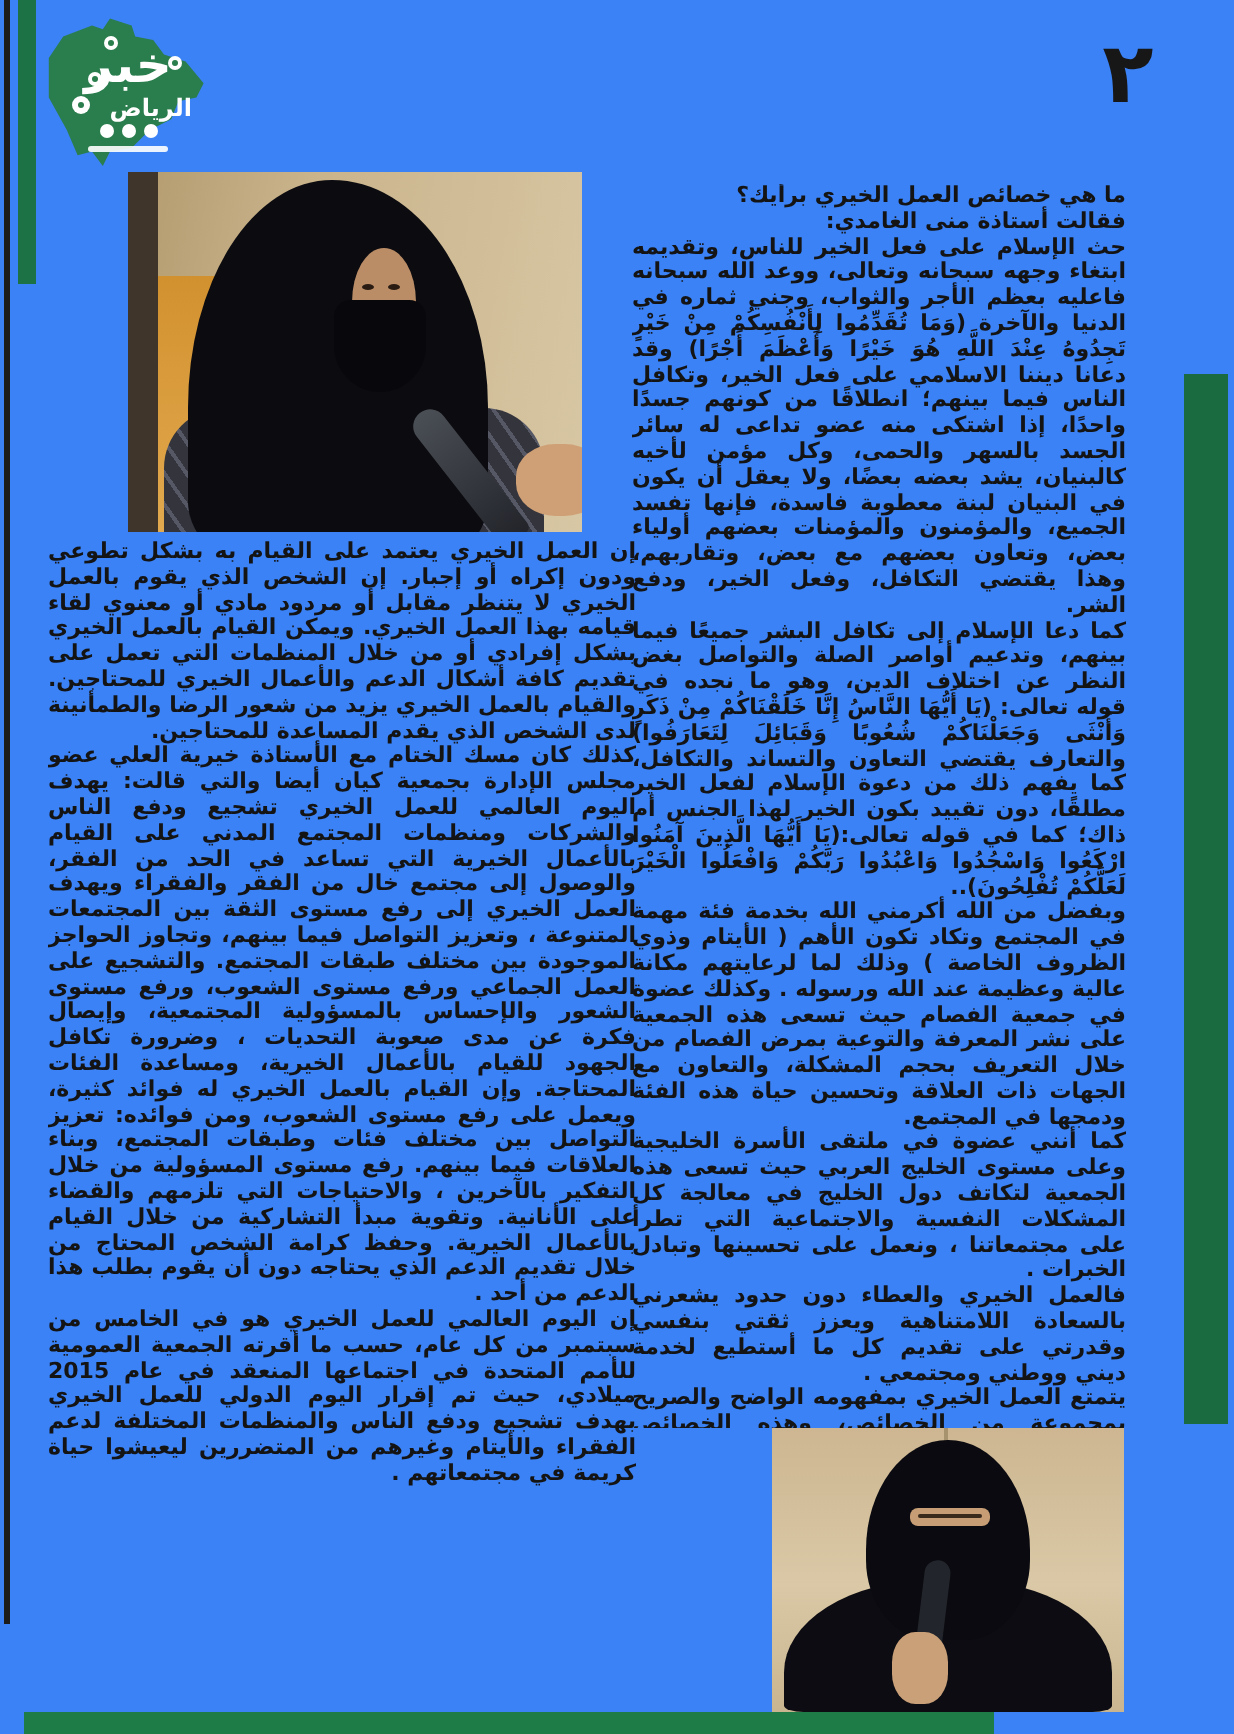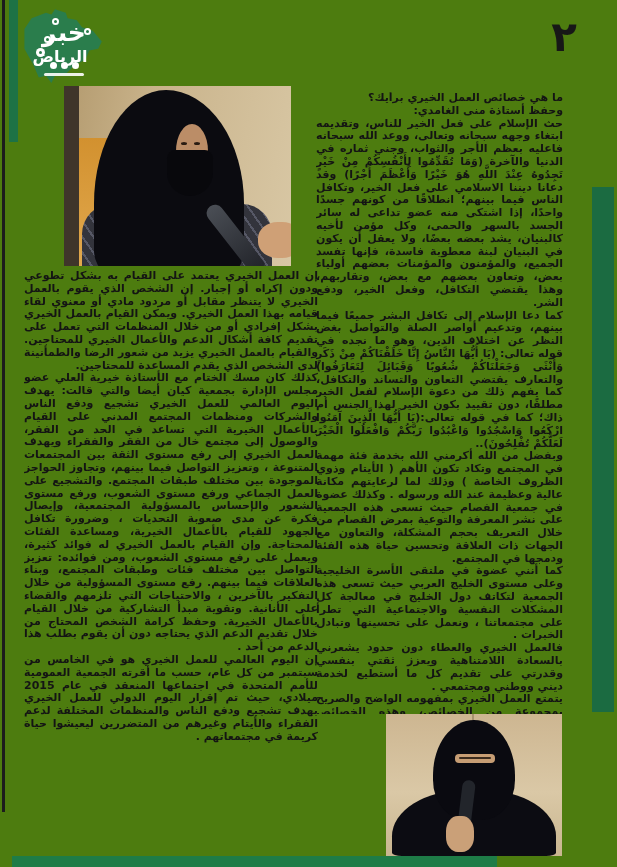--- a/index.html
+++ b/index.html
@@ -1,32 +1,32 @@
 <!DOCTYPE html>
 <html lang="ar"><head>
 <meta charset="utf-8">
 <style>
   html,body{margin:0;padding:0;background:#ffffff;}
   .page{
-    position:relative;width:617px;height:867px;background:#4d7c0f;overflow:hidden;
+    position:relative;width:617px;height:867px;background:#3b82f6;overflow:hidden;
     font-family:"DejaVu Sans",sans-serif;
   }
   
   .edge-rule{position:absolute;left:2px;top:0;width:3px;height:812px;background:#1c1c1c;}
   .bar{position:absolute;background:#1d7245;}
   .bar-top-left{left:9px;top:0;width:9px;height:142px;}
   .bar-right{left:592px;top:187px;width:22px;height:525px;background:#1b6b41;}
   .bar-bottom{left:12px;top:856px;width:485px;height:11px;background:#1e7c47;}
   
   .logo{position:absolute;left:18px;top:2px;width:92px;height:90px;}
   .logo svg{position:absolute;left:0;top:0;}
   .logo-title{position:absolute;left:0;top:18px;width:92px;text-align:center;
     color:#ffffff;font-weight:bold;font-size:25px;line-height:25px;direction:rtl;}
-  .logo-city{position:absolute;left:6px;top:45px;width:72px;text-align:center;
-    color:#ffffff;font-weight:bold;font-size:16px;direction:rtl;}
+  .logo-city{position:absolute;left:6px;top:45px;width:72px;
+    color:#ffffff;font-weight:bold;font-size:12px;direction:rtl;}
   .logo-badge{position:absolute;left:18px;top:46px;width:9px;height:9px;border-radius:50%;
     background:#ffffff;}
   .logo-badge::after{content:"";position:absolute;left:3px;top:3px;width:3px;height:3px;border-radius:50%;background:#2a7d4c;}
   .social-dots{position:absolute;left:26px;top:60px;width:40px;display:flex;gap:4px;justify-content:center;}
   .social-dots i{width:7px;height:7px;border-radius:50%;background:#ffffff;display:block;}
   .logo-handle{position:absolute;left:26px;top:71px;width:40px;height:3px;background:#ffffff;opacity:.9;border-radius:2px;}
   .pin{position:absolute;width:7px;height:7px;border-radius:50%;background:#ffffff;}
   .pin::after{content:"";position:absolute;left:2px;top:2px;width:3px;height:3px;border-radius:50%;background:#2a7d4c;}
   .pin1{left:34px;top:16px;} .pin2{left:66px;top:26px;} .pin3{left:26px;top:34px;}
   
@@ -111,21 +111,21 @@
     <div class="pt-face"></div>
     <div class="pt-eye e1"></div>
     <div class="pt-eye e2"></div>
     <div class="pt-mask"></div>
     <div class="pt-mic"></div>
     <div class="pt-hand"></div>
   </div>
 
   <div class="col col-right">
     <p>ما هي خصائص العمل الخيري برأيك؟</p>
-    <p>وحفظ أستاذة منى الغامدي:</p>
+    <p>فقالت أستاذة منى الغامدي:</p>
     <p>حث الإسلام على فعل الخير للناس، وتقديمه ابتغاء وجهه سبحانه وتعالى، ووعد الله سبحانه فاعليه بعظم الأجر والثواب، وجني ثماره في الدنيا والآخرة (وَمَا تُقَدِّمُوا لِأَنْفُسِكُمْ مِنْ خَيْرٍ تَجِدُوهُ عِنْدَ اللَّهِ هُوَ خَيْرًا وَأَعْظَمَ أَجْرًا) وقد دعانا ديننا الاسلامي على فعل الخير، وتكافل الناس فيما بينهم؛ انطلاقًا من كونهم جسدًا واحدًا، إذا اشتكى منه عضو تداعى له سائر الجسد بالسهر والحمى، وكل مؤمن لأخيه كالبنيان، يشد بعضه بعضًا، ولا يعقل أن يكون في البنيان لبنة معطوبة فاسدة، فإنها تفسد الجميع، والمؤمنون والمؤمنات بعضهم أولياء بعض، وتعاون بعضهم مع بعض، وتقاربهم، وهذا يقتضي التكافل، وفعل الخير، ودفع الشر.</p>
     <p>كما دعا الإسلام إلى تكافل البشر جميعًا فيما بينهم، وتدعيم أواصر الصلة والتواصل بغض النظر عن اختلاف الدين، وهو ما نجده في قوله تعالى: (يَا أَيُّهَا النَّاسُ إِنَّا خَلَقْنَاكُمْ مِنْ ذَكَرٍ وَأُنْثَى وَجَعَلْنَاكُمْ شُعُوبًا وَقَبَائِلَ لِتَعَارَفُوا) والتعارف يقتضي التعاون والتساند والتكافل، كما يفهم ذلك من دعوة الإسلام لفعل الخير مطلقًا، دون تقييد بكون الخير لهذا الجنس أم ذاك؛ كما في قوله تعالى:(يَا أَيُّهَا الَّذِينَ آمَنُوا ارْكَعُوا وَاسْجُدُوا وَاعْبُدُوا رَبَّكُمْ وَافْعَلُوا الْخَيْرَ لَعَلَّكُمْ تُفْلِحُونَ)..</p>
     <p>وبفضل من الله أكرمني الله بخدمة فئة مهمة في المجتمع وتكاد تكون الأهم ( الأيتام وذوي الظروف الخاصة ) وذلك لما لرعايتهم مكانة عالية وعظيمة عند الله ورسوله . وكذلك عضوة في جمعية الفصام حيث تسعى هذه الجمعية على نشر المعرفة والتوعية بمرض الفصام من خلال التعريف بحجم المشكلة، والتعاون مع الجهات ذات العلاقة وتحسين حياة هذه الفئة ودمجها في المجتمع.</p>
     <p>كما أنني عضوة في ملتقى الأسرة الخليجية وعلى مستوى الخليج العربي حيث تسعى هذه الجمعية لتكاتف دول الخليج في معالجة كل المشكلات النفسية والاجتماعية التي تطرأ على مجتمعاتنا ، ونعمل على تحسينها وتبادل الخبرات .</p>
     <p>فالعمل الخيري والعطاء دون حدود يشعرني بالسعادة اللامتناهية ويعزز ثقتي بنفسي وقدرتي على تقديم كل ما أستطيع لخدمة ديني ووطني ومجتمعي .</p>
     <p>يتمتع العمل الخيري بمفهومه الواضح والصريح بمجموعة من الخصائص، وهذه الخصائص موضحة في عدة نقاط منها:</p>
   </div>
 
   <div class="col col-left">
     <p>إن العمل الخيري يعتمد على القيام به بشكل تطوعي ودون إكراه أو إجبار. إن الشخص الذي يقوم بالعمل الخيري لا يتنظر مقابل أو مردود مادي أو معنوي لقاء قيامه بهذا العمل الخيري. ويمكن القيام بالعمل الخيري بشكل إفرادي أو من خلال المنظمات التي تعمل على تقديم كافة أشكال الدعم والأعمال الخيري للمحتاجين. والقيام بالعمل الخيري يزيد من شعور الرضا والطمأنينة لدى الشخص الذي يقدم المساعدة للمحتاجين.</p>

